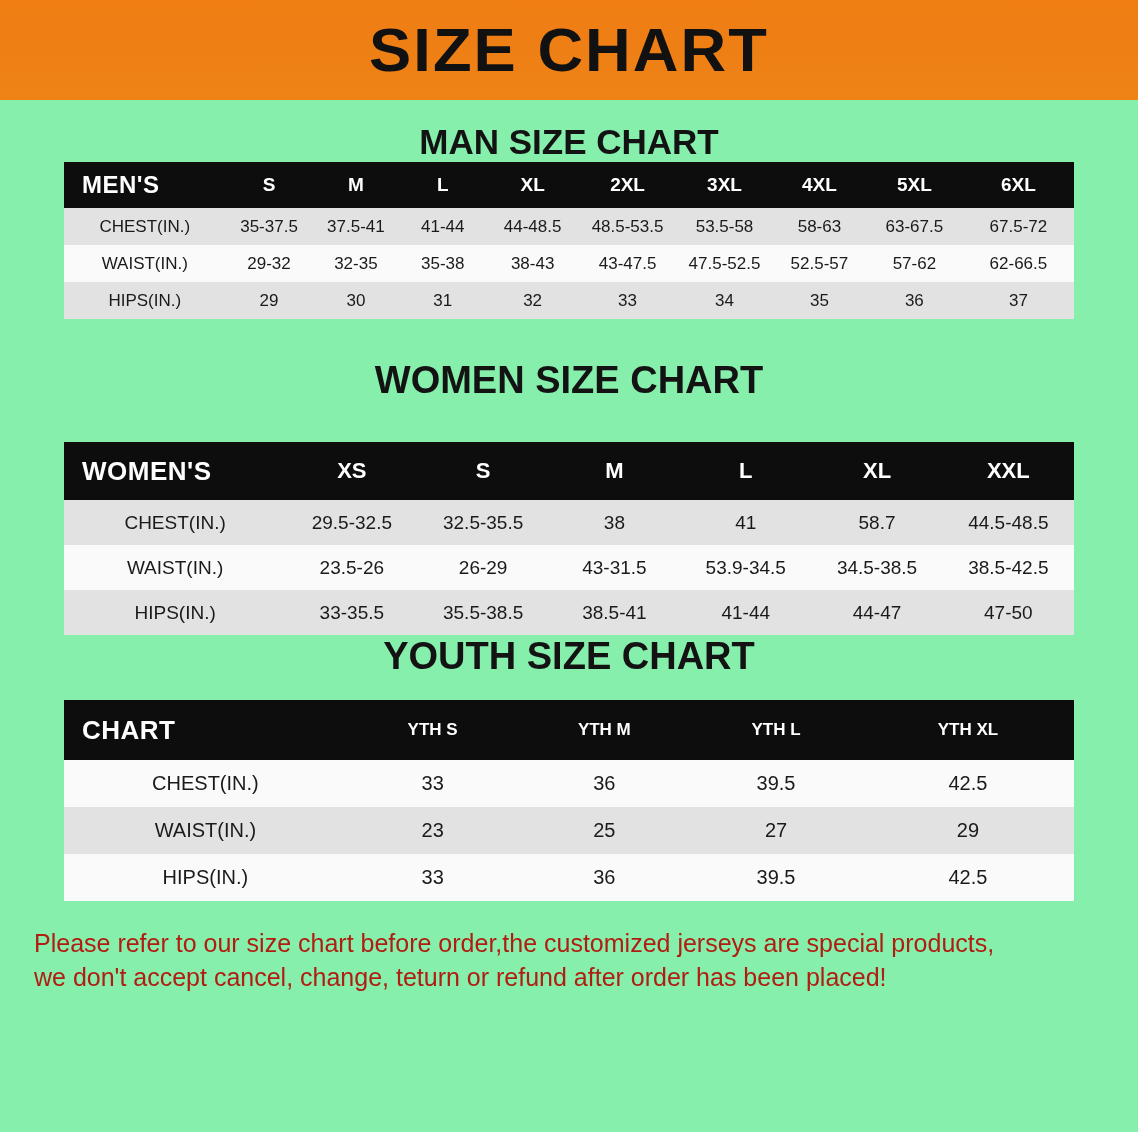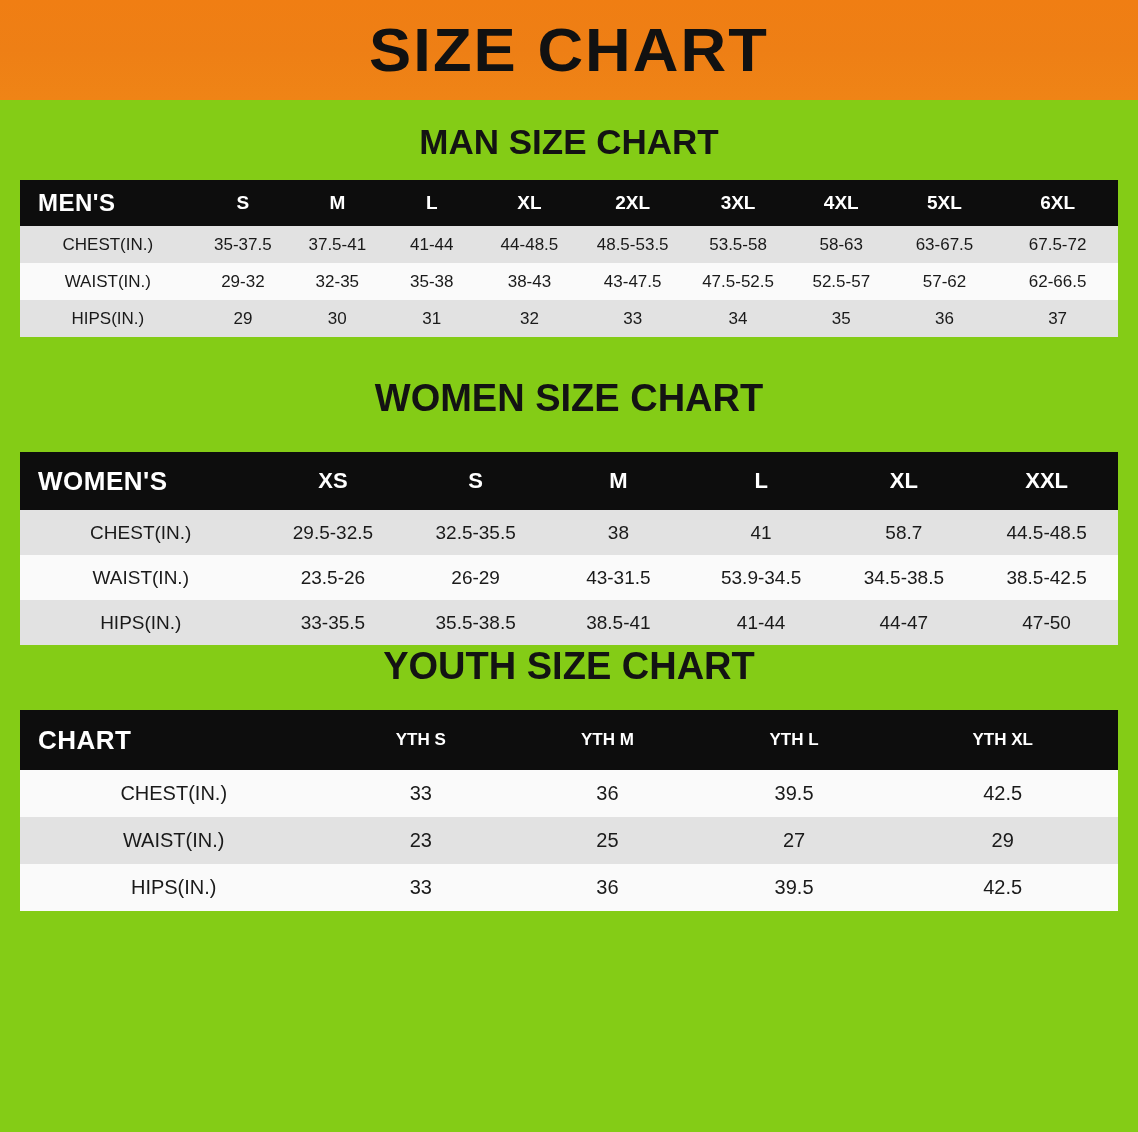--- a/index.html
+++ b/index.html
@@ -11,21 +11,21 @@
     width: 1138px;
     height: 1132px;
     font-family: "Liberation Sans", sans-serif;
     color: #111111;
     overflow: hidden;
   }
   .page {
     width: 1138px;
     height: 1132px;
     position: relative;
-    background: #84cc16;
+    background: #86efac;
   }
 
   
   .banner {
     height: 100px;
     background: linear-gradient(180deg, #f07e13 0%, #ee7f15 50%, #ef8416 100%);
     display: flex;
     align-items: center;
     justify-content: center;
   }
@@ -39,27 +39,27 @@
     transform: scaleX(1.02);
   }
 
   
   .section-title {
     text-align: center;
     font-weight: bold;
     color: #131313;
     font-family: "Liberation Sans", sans-serif;
   }
-  .title-man   { font-size: 35px; margin-top: 22px; margin-bottom: 18px; }
-  .title-women { font-size: 38px; margin-top: 40px; margin-bottom: 32px; }
+  .title-man   { font-size: 35px; margin-top: 22px; }
+  .title-women { font-size: 38px; margin-top: 40px; margin-bottom: 40px; }
   .title-youth { font-size: 38px; margin-bottom: 22px; }
 
   
   .tbl-wrap {
-    padding: 0 20px;
+    padding: 0 64px;
     border-radius: 7px;
   }
   table.sizetbl {
     width: 100%;
     border-collapse: collapse;
     table-layout: fixed;
   }
   table.sizetbl th,
   table.sizetbl td {
     text-align: center;
@@ -289,14 +289,18 @@
           <td class="rowlabel">HIPS(IN.)</td>
           <td>33</td>
           <td>36</td>
           <td>39.5</td>
           <td>42.5</td>
         </tr>
       </tbody>
     </table>
   </div>
 
+  <div class="note">
+    <span class="line">Please refer to our size chart before order,the customized jerseys are special products,</span>
+    <span class="line">we don't accept cancel, change, teturn or refund after order has been placed!</span>
+  </div>
 
 </div>
 
 </body></html>

